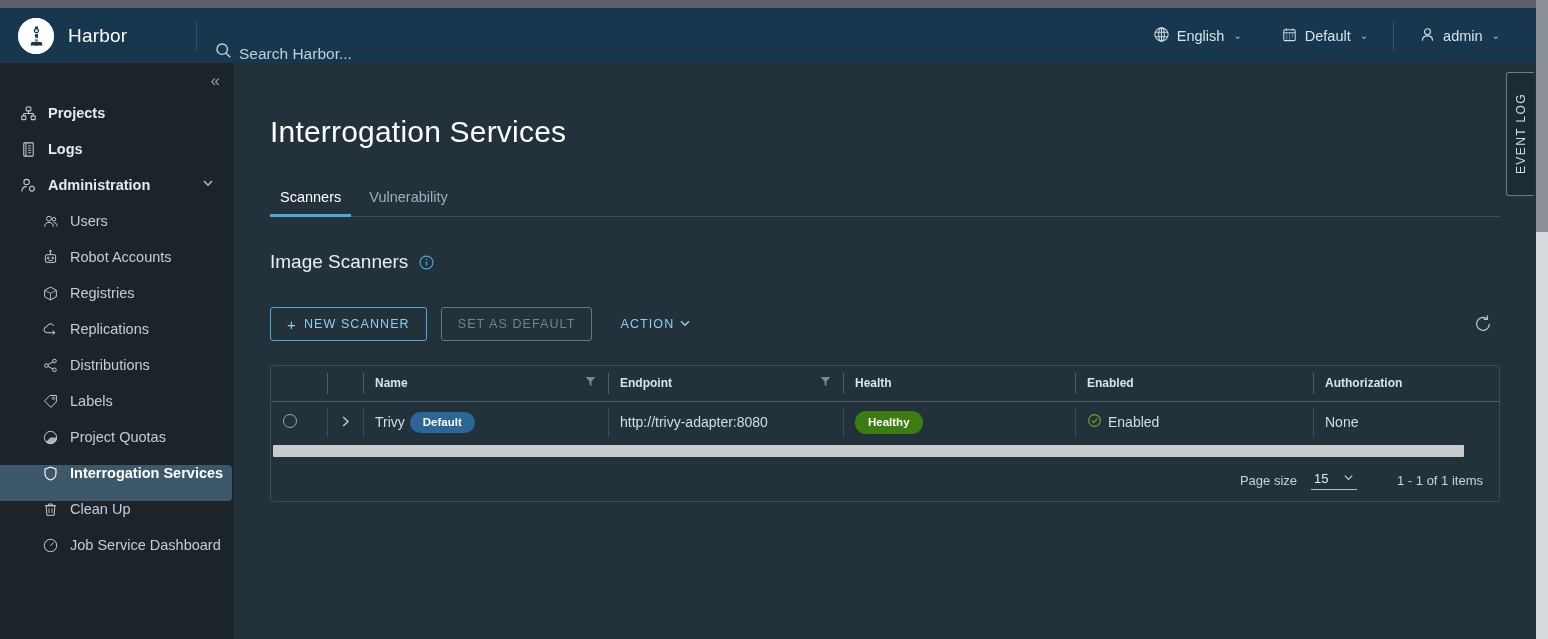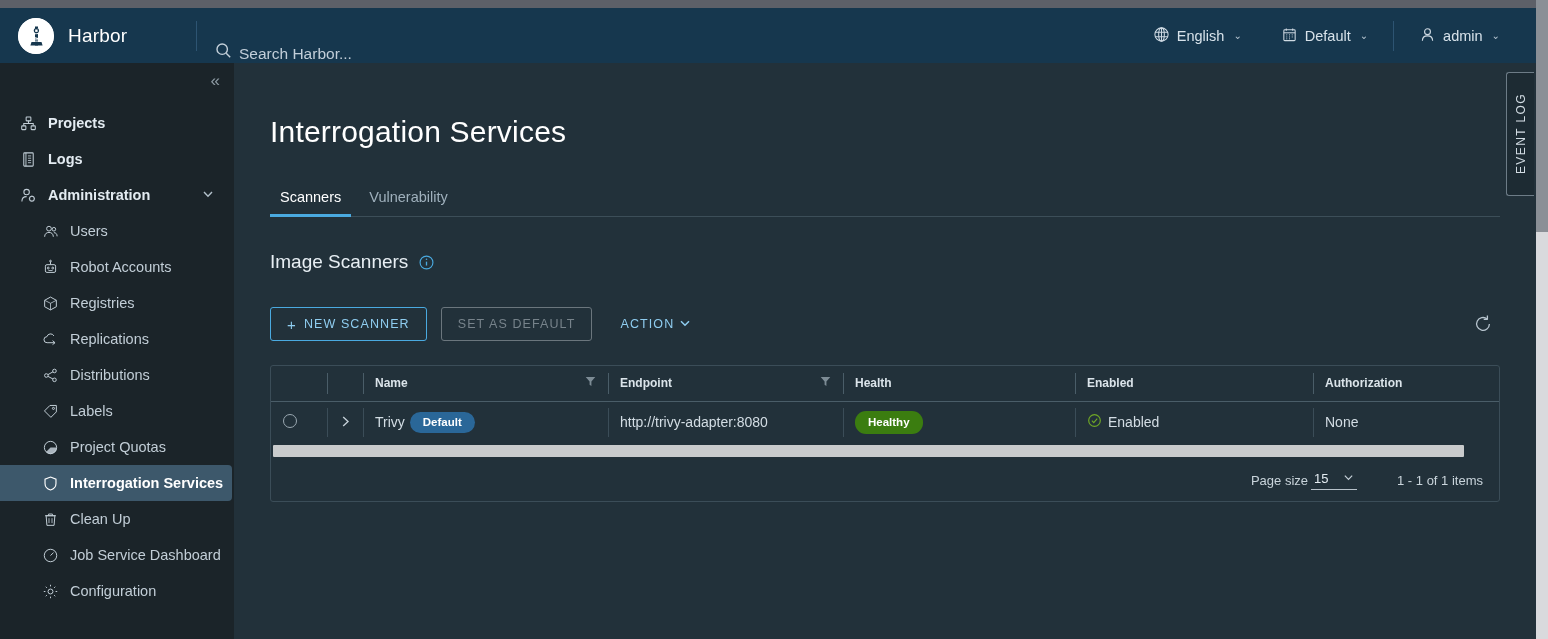--- a/index.html
+++ b/index.html
@@ -56,21 +56,21 @@
     position: absolute; top: 63px; left: 0; width: 234px; height: 576px;
     background: #1b2429;
   }
   .collapse-row {
     height: 36px; display: flex; align-items: center; justify-content: flex-end;
     padding-right: 16px;
   }
   .collapse-btn { color: #8e9ba4; font-size: 17px; cursor: pointer; letter-spacing: -2px; }
   .nav { padding-top: 6px; }
   .nav-item {
-    display: flex; align-items: center; gap: 11px;
+    display: flex; align-items: flex-start; gap: 11px;
     height: 36px; padding-left: 20px; color: #c9d4dc;
     font-size: 14.5px; cursor: pointer; position: relative;
   }
   .nav-item.top { font-weight: bold; color: #e3ebf1; }
   .nav-item.sub { padding-left: 42px; font-size: 14.5px; color: #c2ced7; }
   .nav-item.active {
     background: #3d586b; color: #ffffff; font-weight: bold;
     border-top-right-radius: 4px; border-bottom-right-radius: 4px;
     margin-right: 2px;
   }
@@ -155,21 +155,21 @@
 
   
   .hscroll-track { height: 16px; background: #22313a; padding: 2px 4px 2px 2px; }
   .hscroll-thumb { height: 12px; background: #c9cbcc; border-radius: 1px; width: 97.5%; }
 
   .pager {
     height: 42px; display: flex; align-items: center; justify-content: flex-end;
     gap: 0; padding-right: 16px; color: #c9d4db; font-size: 13px;
     border-top: none;
   }
-  .pager-label { margin-right: 3px; }
+  .pager-label { margin-right: 14px; }
   .pagesize-select {
     display: inline-flex; align-items: center; gap: 14px;
     border-bottom: 1px solid #b7c2ca; padding: 0 3px 3px 3px; cursor: pointer;
     color: #e3ebf1; font-size: 13px; min-width: 46px; justify-content: space-between;
   }
   .pager-count { margin-left: 40px; color: #c9d4db; font-size: 13px; }
 
   
   .event-log {
     position: absolute; top: 72px; right: 14px;
@@ -425,29 +425,20 @@
       <div class="nav-item sub">
         <span class="ic">
           <svg viewBox="0 0 18 18" fill="none" stroke="#c2ced7" stroke-width="1.05">
             <circle cx="9" cy="9" r="6.6"></circle>
             <path d="M9 9 L12.2 6"></path>
           </svg>
         </span>
         <span>Job Service Dashboard</span>
       </div>
 
-      <div class="nav-item sub">
-        <span class="ic">
-          <svg viewBox="0 0 18 18" fill="none" stroke="#c2ced7" stroke-width="1.05">
-            <circle cx="9" cy="9" r="2.6"></circle>
-            <path d="M9 1.9 V3.6 M9 14.4 V16.1 M1.9 9 H3.6 M14.4 9 H16.1 M3.95 3.95 L5.15 5.15 M12.85 12.85 L14.05 14.05 M14.05 3.95 L12.85 5.15 M5.15 12.85 L3.95 14.05"></path>
-          </svg>
-        </span>
-        <span>Configuration</span>
-      </div>
 
     </div>
   </div>
 
   <div class="content">
     <div class="page-title">Interrogation Services</div>
 
     <div class="tabs">
       <div class="tab active">Scanners</div>
       <div class="tab">Vulnerability</div>

